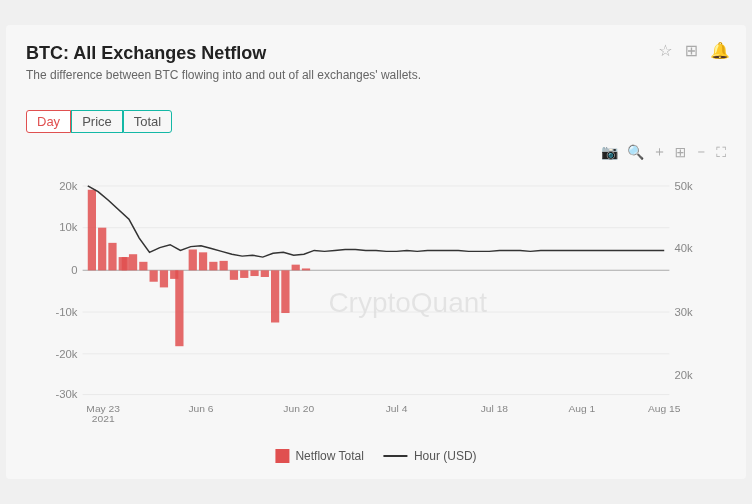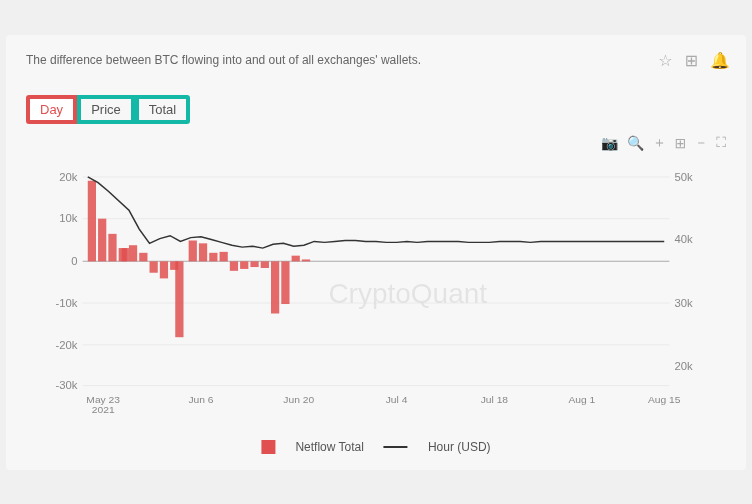--- a/index.html
+++ b/index.html
@@ -43,21 +43,21 @@
       margin-bottom: 28px;
     }
     .time-tabs {
       display: flex;
       gap: 0;
       margin-bottom: 10px;
     }
     .tab-btn {
       padding: 3px 10px;
       font-size: 13px;
-      border: 4px solid #14b8a6;
+      border: 1px solid #14b8a6;
       background: #f7f7f7;
       cursor: pointer;
       color: #555;
     }
     .tab-btn.active {
       background: white;
       color: #e05050;
       border-color: #e05050;
       border-right-color: #e05050;
     }
@@ -110,21 +110,21 @@
       transform: translateX(-50%);
       display: flex;
       gap: 20px;
       align-items: center;
       font-size: 12px;
       color: #555;
     }
     .legend-item {
       display: flex;
       align-items: center;
-      gap: 20px;
+      gap: 6px;
     }
     .legend-rect {
       width: 14px;
       height: 14px;
       background: #e05050;
     }
     .legend-line {
       width: 24px;
       height: 2px;
       background: #333;
@@ -135,20 +135,21 @@
 <body>
 
 <div class="card">
 
   <div class="top-icons">
     <span class="top-icon">☆</span>
     <span class="top-icon">⊞</span>
     <span class="top-icon">🔔</span>
   </div>
 
+  <div class="title">BTC: All Exchanges Netflow</div>
   <div class="subtitle">The difference between BTC flowing into and out of all exchanges' wallets.</div>
 
   <div class="time-tabs">
     <button class="tab-btn active">Day</button>
     <button class="tab-btn">Price</button>
     <button class="tab-btn">Total</button>
   </div>
 
   <div class="chart-area">
 

